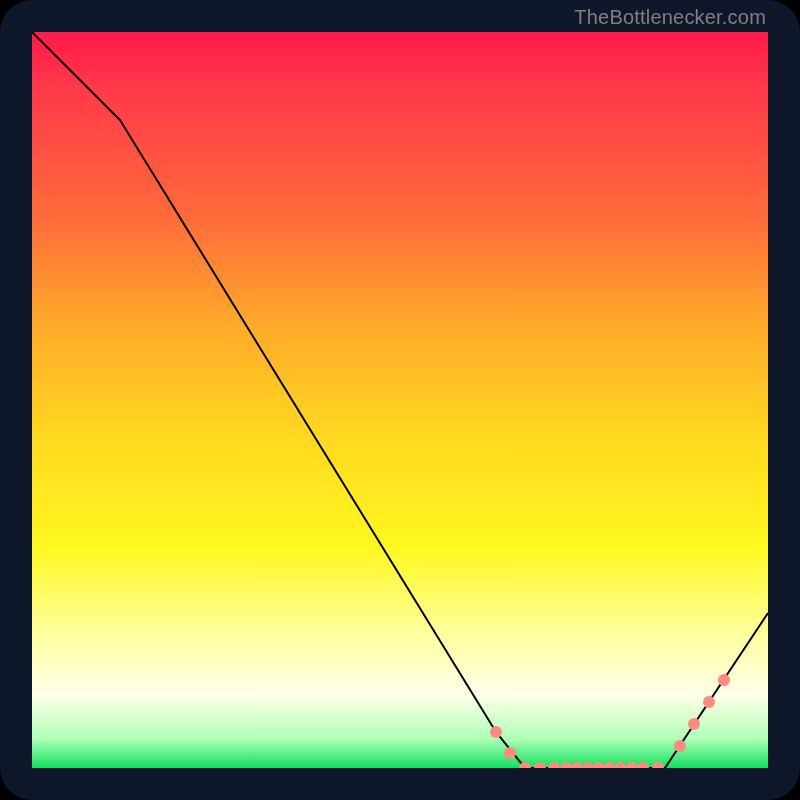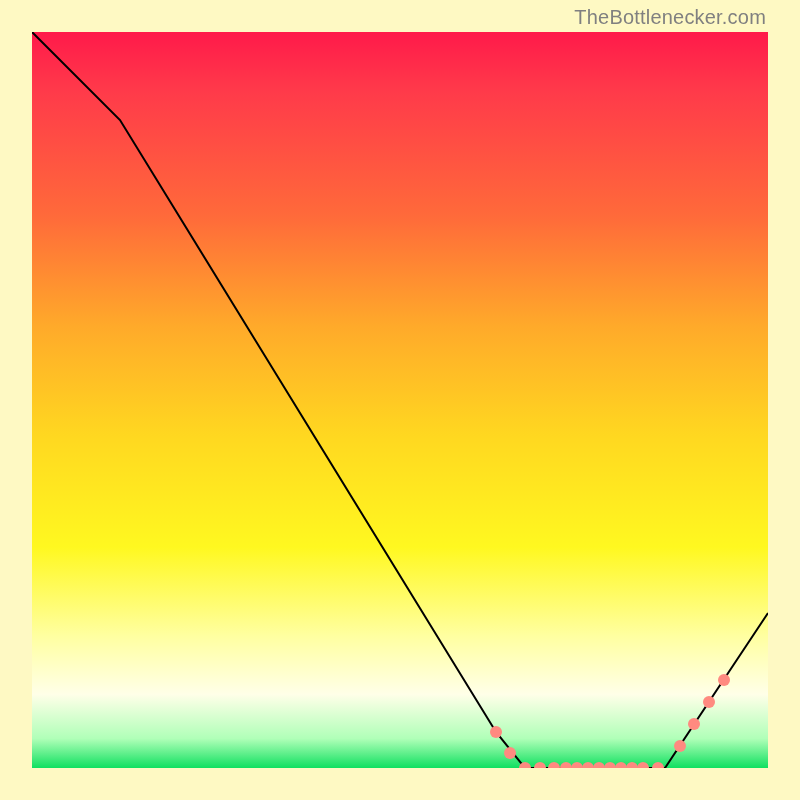--- a/index.html
+++ b/index.html
@@ -8,21 +8,22 @@
     background: #000;
     width: 800px;
     height: 800px;
     overflow: hidden;
     font-family: Arial, sans-serif;
   }
   .chart-container {
     position: relative;
     width: 800px;
     height: 800px;
-    background: #fef9c3;
+    background: #0f172a;
+    border-radius: 32px;
   }
   .plot-area {
     position: absolute;
     left: 32px;
     top: 32px;
     width: 736px;
     height: 736px;
   }
   .gradient-bg {
     position: absolute;

